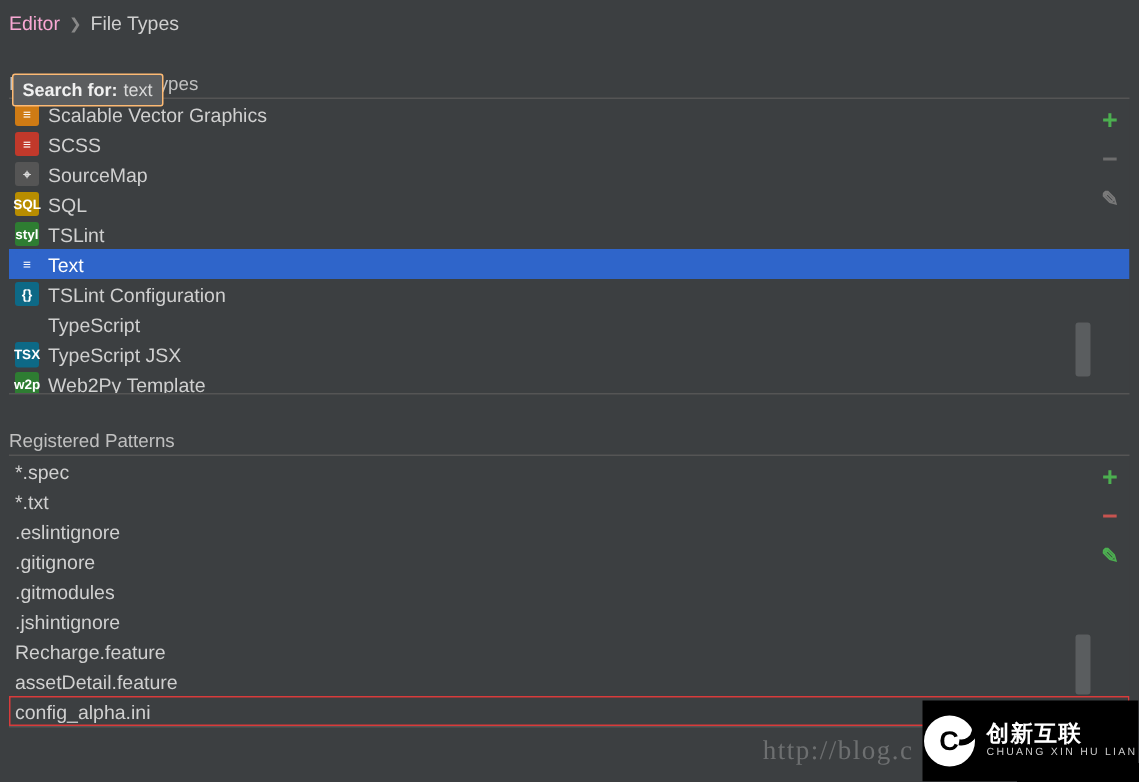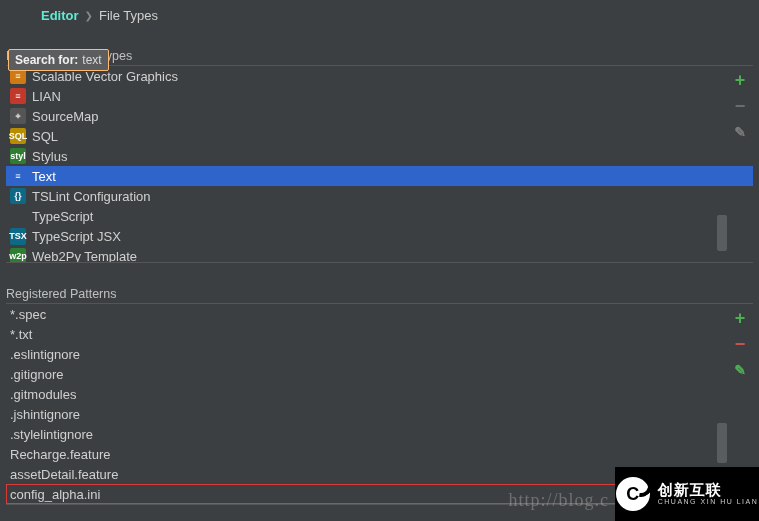--- a/index.html
+++ b/index.html
@@ -11,21 +11,21 @@
     color: #bbbbbb;
     overflow: hidden;
     position: relative;
   }
   .breadcrumb {
     padding: 8px 6px 6px 6px;
     display: flex;
     align-items: center;
     gap: 6px;
   }
-  .breadcrumb .strong { color: #5eead4; font-weight: 700; margin-left: 35px; }
+  .breadcrumb .strong { color: #f9a8d4; font-weight: 400; }
   .breadcrumb .chev { font-size: 10px; color: #888; }
   .breadcrumb .plain { color: #cfcfcf; }
 
   .section-header {
     padding: 20px 6px 2px 6px;
     font-size: 12.5px;
     color: #c0c0c0;
     position: relative;
   }
 
@@ -185,33 +185,33 @@
 </div>
 
 <div class="list-container">
   <div class="list-body" id="filetypesList">
       <div class="row">
         <span class="ico ico-svg">≡</span>
         <span>Scalable Vector Graphics</span>
       </div>
       <div class="row">
         <span class="ico ico-scss">≡</span>
-        <span>LIAN</span>
+        <span>SCSS</span>
       </div>
       <div class="row">
         <span class="ico ico-map">⌖</span>
         <span>SourceMap</span>
       </div>
       <div class="row">
         <span class="ico ico-sql">SQL</span>
         <span>SQL</span>
       </div>
       <div class="row">
         <span class="ico ico-styl">styl</span>
-        <span>Stylus</span>
+        <span>TSLint</span>
       </div>
       <div class="row selected">
         <span class="ico ico-text">≡</span>
         <span>Text</span>
       </div>
       <div class="row">
         <span class="ico ico-tsl">{}</span>
         <span>TSLint Configuration</span>
       </div>
       <div class="row">
@@ -251,23 +251,20 @@
         <span>.eslintignore</span>
       </div>
       <div class="pattern-row">
         <span>.gitignore</span>
       </div>
       <div class="pattern-row">
         <span>.gitmodules</span>
       </div>
       <div class="pattern-row">
         <span>.jshintignore</span>
-      </div>
-      <div class="pattern-row">
-        <span>.stylelintignore</span>
       </div>
       <div class="pattern-row">
         <span>Recharge.feature</span>
       </div>
       <div class="pattern-row">
         <span>assetDetail.feature</span>
       </div>
       <div class="pattern-row hl">
         <span>config_alpha.ini</span>
       </div>

